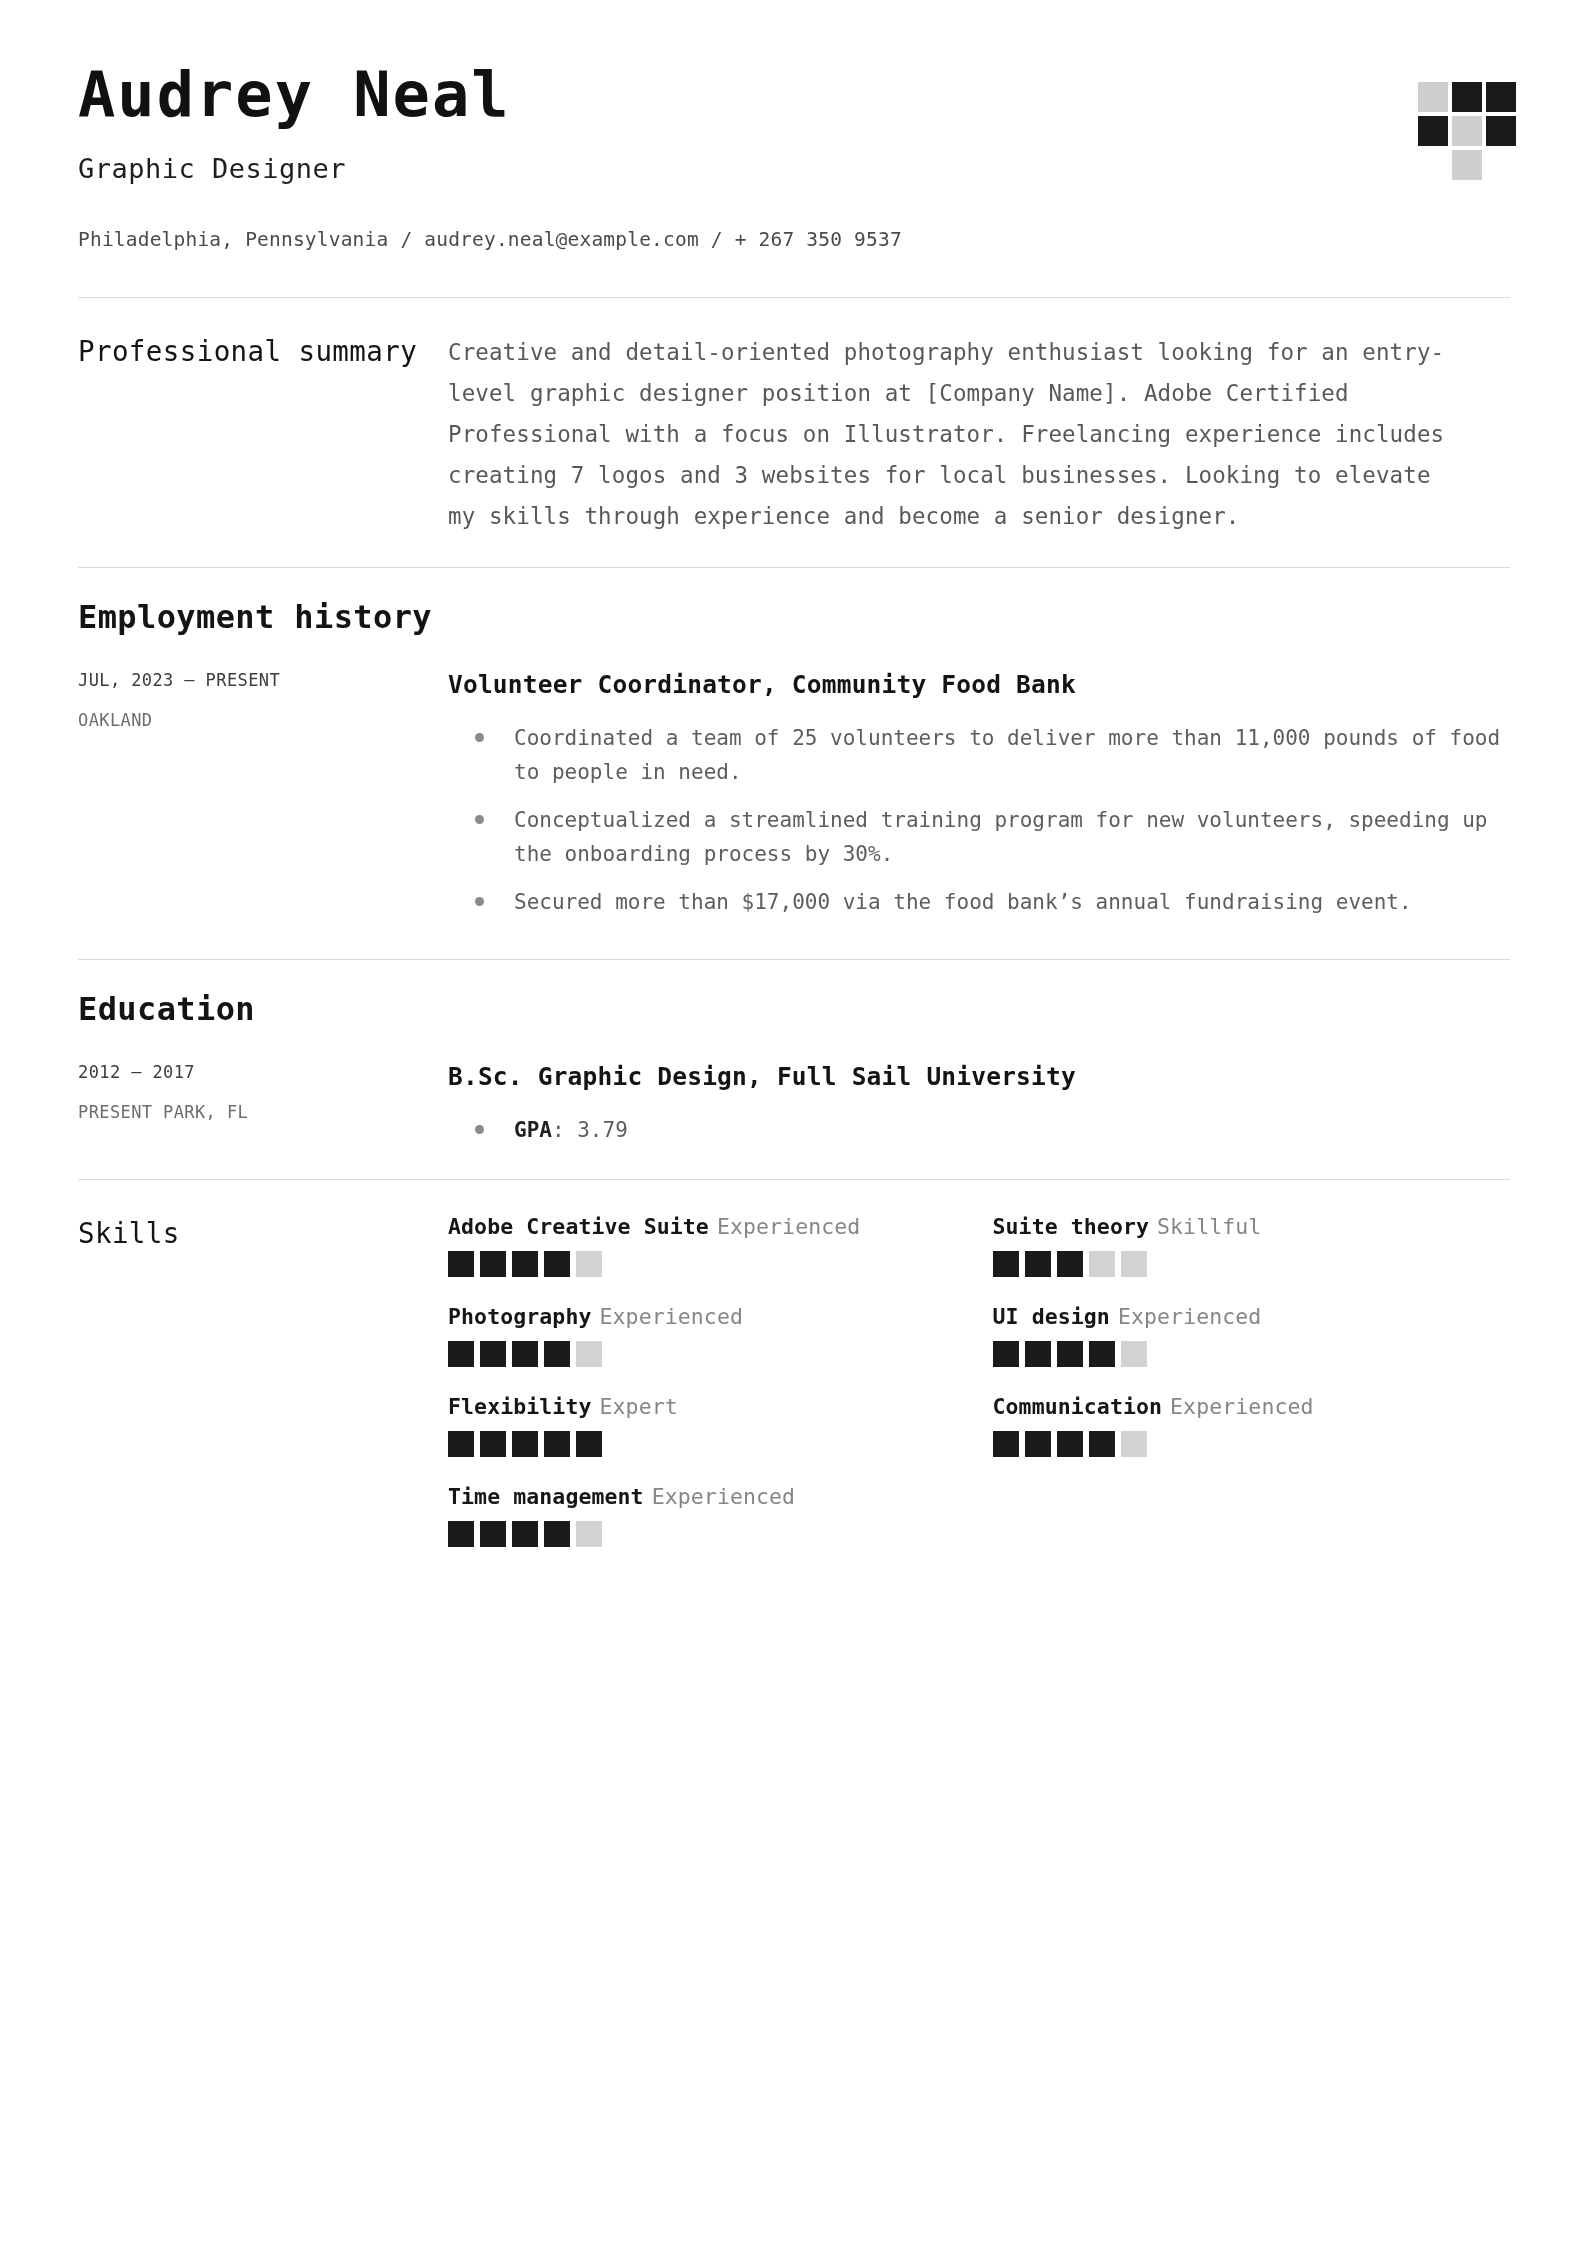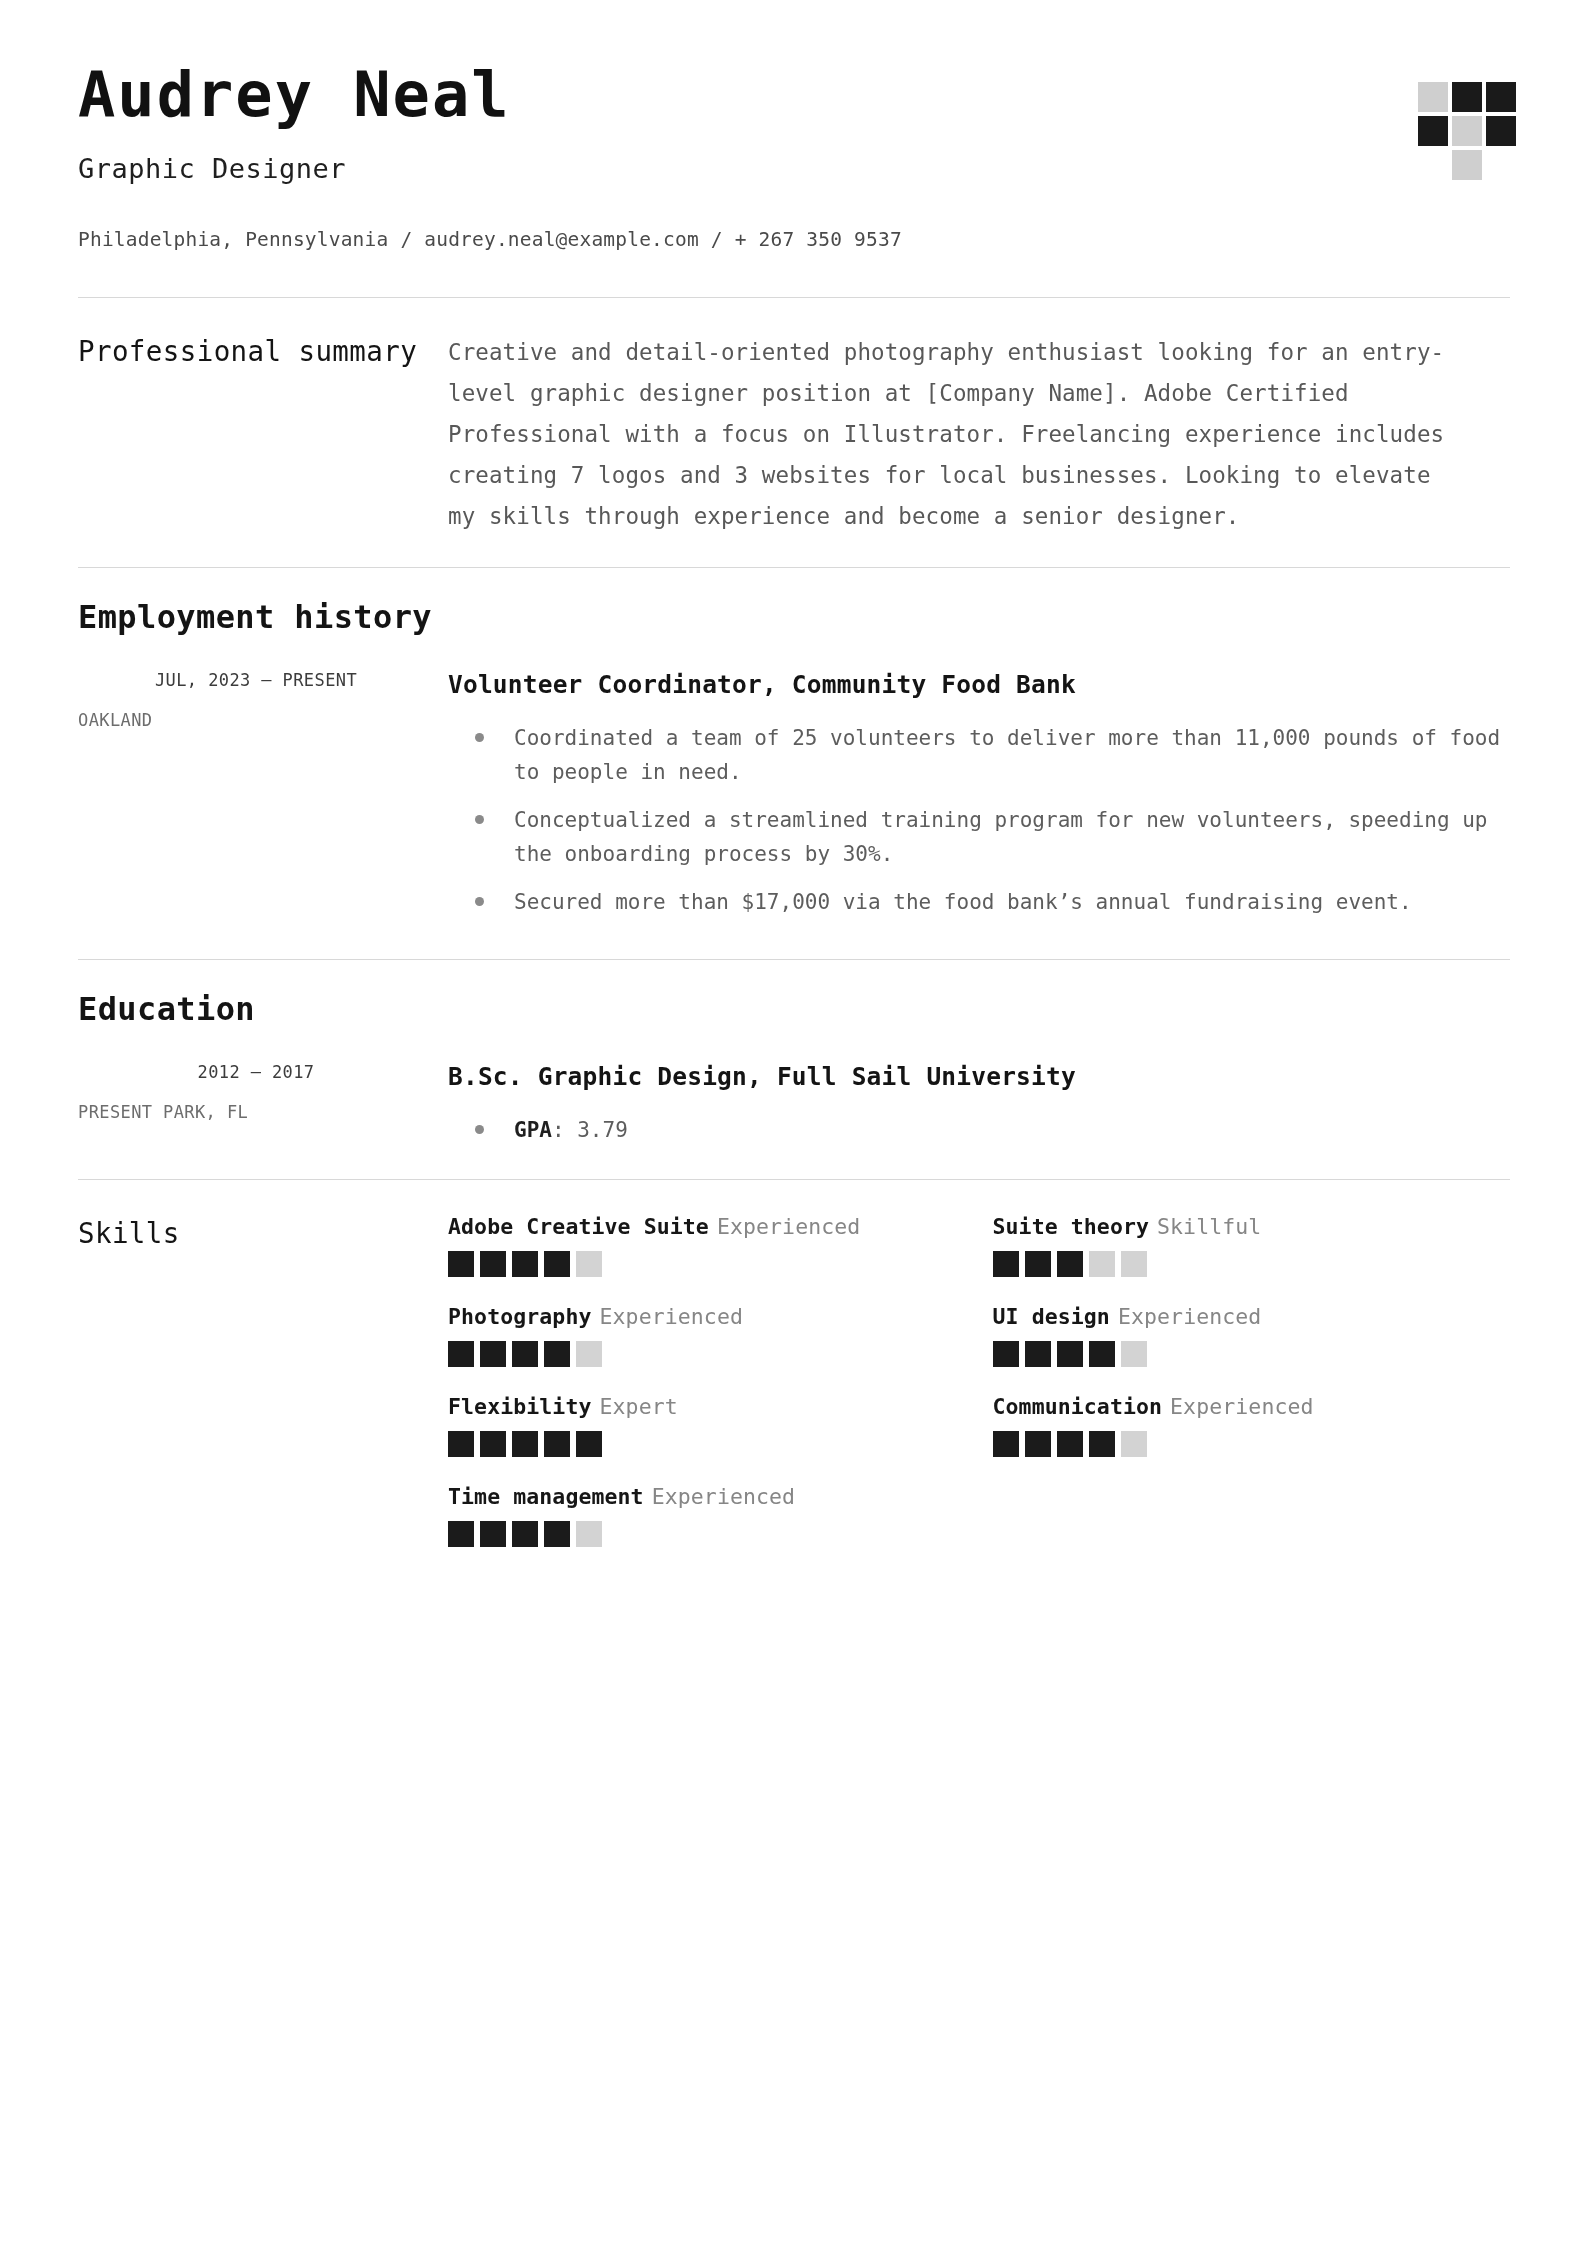--- a/index.html
+++ b/index.html
@@ -126,21 +126,20 @@
     width: 370px;
     flex: 0 0 370px;
     padding-right: 14px;
     box-sizing: border-box;
   }
   .meta-date {
     font-size: 17px;
     letter-spacing: 0.4px;
     color: #3c3c3c;
     margin-bottom: 20px;
-    text-align: center;
   }
   .meta-place {
     font-size: 17px;
     letter-spacing: 0.4px;
     color: #6d6d6d;
   }
   .entry .body {
     flex: 1 1 auto;
   }
   .entry-title {

